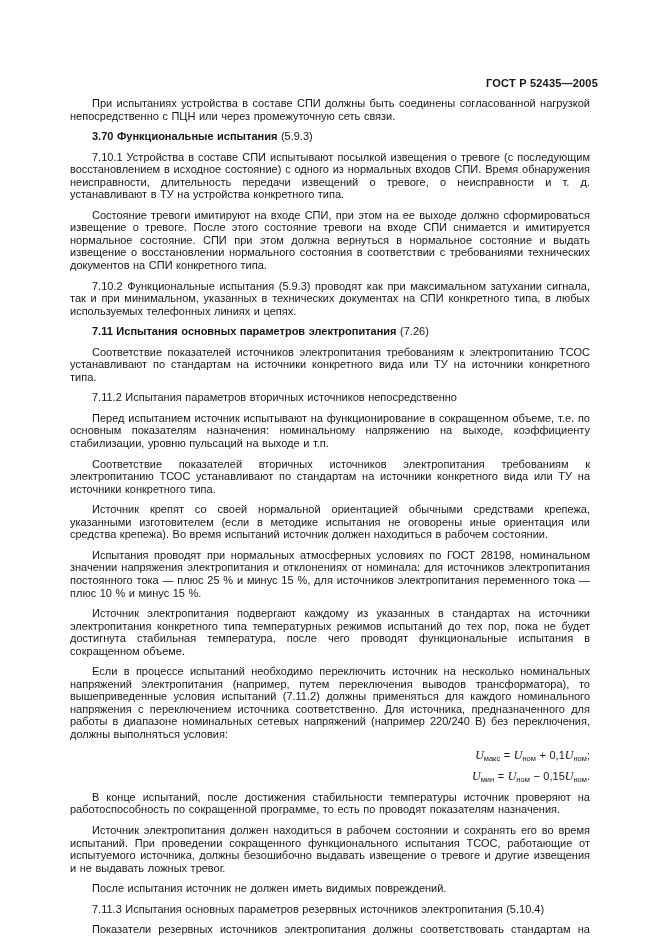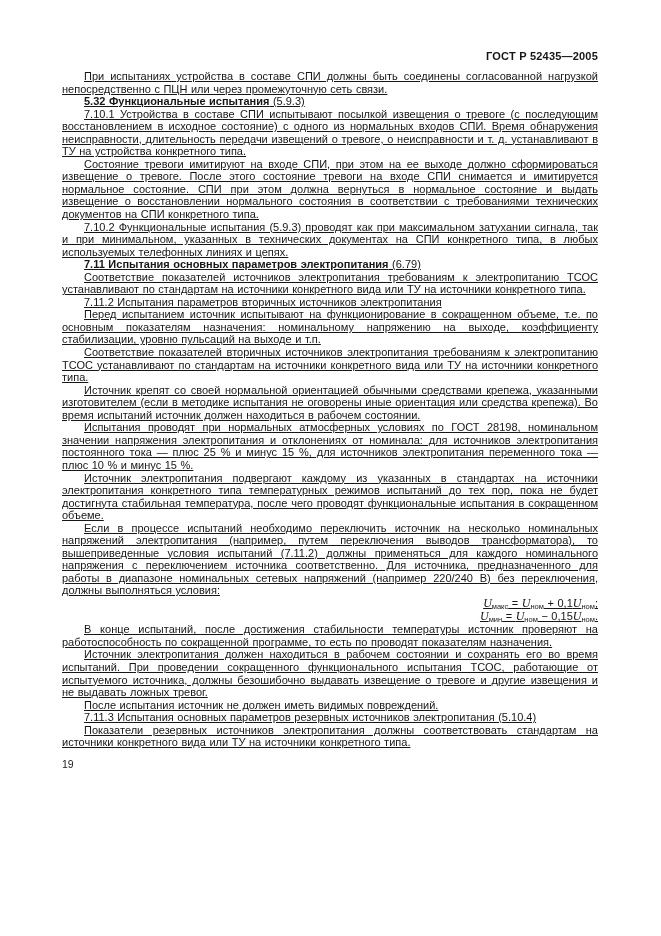--- a/index.html
+++ b/index.html
@@ -11,41 +11,40 @@
     width: 661px;
     height: 936px;
     overflow: hidden;
     font-family: "Liberation Sans", sans-serif;
     color: #161616;
   }
   .page {
     box-sizing: border-box;
     width: 661px;
     height: 936px;
-    padding: 50px 63px 0 62px;
+    padding: 77px 63px 0 62px;
     background: #ffffff;
   }
   .header {
     font-size: 11px;
     font-weight: bold;
     text-align: right;
     line-height: 12px;
     margin-bottom: 8px;
     letter-spacing: 0.2px;
   }
   .body {
     font-size: 11px;
     line-height: 12.55px;
   }
   .para {
-    margin: 0;
+    margin: 8px;
     text-align: justify;
     text-indent: 22px;
     word-spacing: 0.5px;
-    text-decoration: underline;
   }
   .para.heading {
     text-align: left;
   }
   .para .b { font-weight: bold; }
   .para.formula {
     text-align: right;
     text-indent: 4px;
     line-height: 13.2px;
   }
@@ -68,27 +67,27 @@
   }
 </style>
 </head>
 <body>
 
 <div class="page">
   <div class="header">ГОСТ Р 52435—2005</div>
 
   <div class="body" id="doc-body">
       <p class="para body"><span>При испытаниях устройства в составе СПИ должны быть соединены согласованной нагрузкой непосредственно с ПЦН или через промежуточную сеть связи.</span></p>
-      <p class="para heading"><span class="b">5.32 Функциональные испытания</span><span> (5.9.3)</span></p>
+      <p class="para heading"><span class="b">3.70 Функциональные испытания</span><span> (5.9.3)</span></p>
       <p class="para body"><span>7.10.1 Устройства в составе СПИ испытывают посылкой извещения о тревоге (с последующим восстановлением в исходное состояние) с одного из нормальных входов СПИ. Время обнаружения неисправности, длительность передачи извещений о тревоге, о неисправности и т. д. устанавливают в ТУ на устройства конкретного типа.</span></p>
       <p class="para body"><span>Состояние тревоги имитируют на входе СПИ, при этом на ее выходе должно сформироваться извещение о тревоге. После этого состояние тревоги на входе СПИ снимается и имитируется нормальное состояние. СПИ при этом должна вернуться в нормальное состояние и выдать извещение о восстановлении нормального состояния в соответствии с требованиями технических документов на СПИ конкретного типа.</span></p>
       <p class="para body"><span>7.10.2 Функциональные испытания (5.9.3) проводят как при максимальном затухании сигнала, так и при минимальном, указанных в технических документах на СПИ конкретного типа, в любых используемых телефонных линиях и цепях.</span></p>
-      <p class="para heading"><span class="b">7.11 Испытания основных параметров электропитания</span><span> (6.79)</span></p>
+      <p class="para heading"><span class="b">7.11 Испытания основных параметров электропитания</span><span> (7.26)</span></p>
       <p class="para body"><span>Соответствие показателей источников электропитания требованиям к электропитанию ТСОС устанавливают по стандартам на источники конкретного вида или ТУ на источники конкретного типа.</span></p>
-      <p class="para body"><span>7.11.2 Испытания параметров вторичных источников электропитания</span></p>
+      <p class="para body"><span>7.11.2 Испытания параметров вторичных источников непосредственно</span></p>
       <p class="para body"><span>Перед испытанием источник испытывают на функционирование в сокращенном объеме, т.е. по основным показателям назначения: номинальному напряжению на выходе, коэффициенту стабилизации, уровню пульсаций на выходе и т.п.</span></p>
       <p class="para body"><span>Соответствие показателей вторичных источников электропитания требованиям к электропитанию ТСОС устанавливают по стандартам на источники конкретного вида или ТУ на источники конкретного типа.</span></p>
       <p class="para body"><span>Источник крепят со своей нормальной ориентацией обычными средствами крепежа, указанными изготовителем (если в методике испытания не оговорены иные ориентация или средства крепежа). Во время испытаний источник должен находиться в рабочем состоянии.</span></p>
       <p class="para body"><span>Испытания проводят при нормальных атмосферных условиях по ГОСТ 28198, номинальном значении напряжения электропитания и отклонениях от номинала: для источников электропитания постоянного тока — плюс 25 % и минус 15 %, для источников электропитания переменного тока — плюс 10 % и минус 15 %.</span></p>
       <p class="para body"><span>Источник электропитания подвергают каждому из указанных в стандартах на источники электропитания конкретного типа температурных режимов испытаний до тех пор, пока не будет достигнута стабильная температура, после чего проводят функциональные испытания в сокращенном объеме.</span></p>
       <p class="para body"><span>Если в процессе испытаний необходимо переключить источник на несколько номинальных напряжений электропитания (например, путем переключения выводов трансформатора), то вышеприведенные условия испытаний (7.11.2) должны применяться для каждого номинального напряжения с переключением источника соответственно. Для источника, предназначенного для работы в диапазоне номинальных сетевых напряжений (например 220/240 В) без переключения, должны выполняться условия:</span></p>
       <p class="para formula"><span class="i">U</span><sub>макс</sub><span> = </span><span class="i">U</span><sub>ном</sub><span> + 0,1</span><span class="i">U</span><sub>ном</sub><span>;</span></p>
       <p class="para formula"><span class="i">U</span><sub>мин</sub><span> = </span><span class="i">U</span><sub>ном</sub><span> − 0,15</span><span class="i">U</span><sub>ном</sub><span>.</span></p>
       <p class="para body"><span>В конце испытаний, после достижения стабильности температуры источник проверяют на работоспособность по сокращенной программе, то есть по проводят показателям назначения.</span></p>
       <p class="para body"><span>Источник электропитания должен находиться в рабочем состоянии и сохранять его во время испытаний. При проведении сокращенного функционального испытания ТСОС, работающие от испытуемого источника, должны безошибочно выдавать извещение о тревоге и другие извещения и не выдавать ложных тревог.</span></p>

